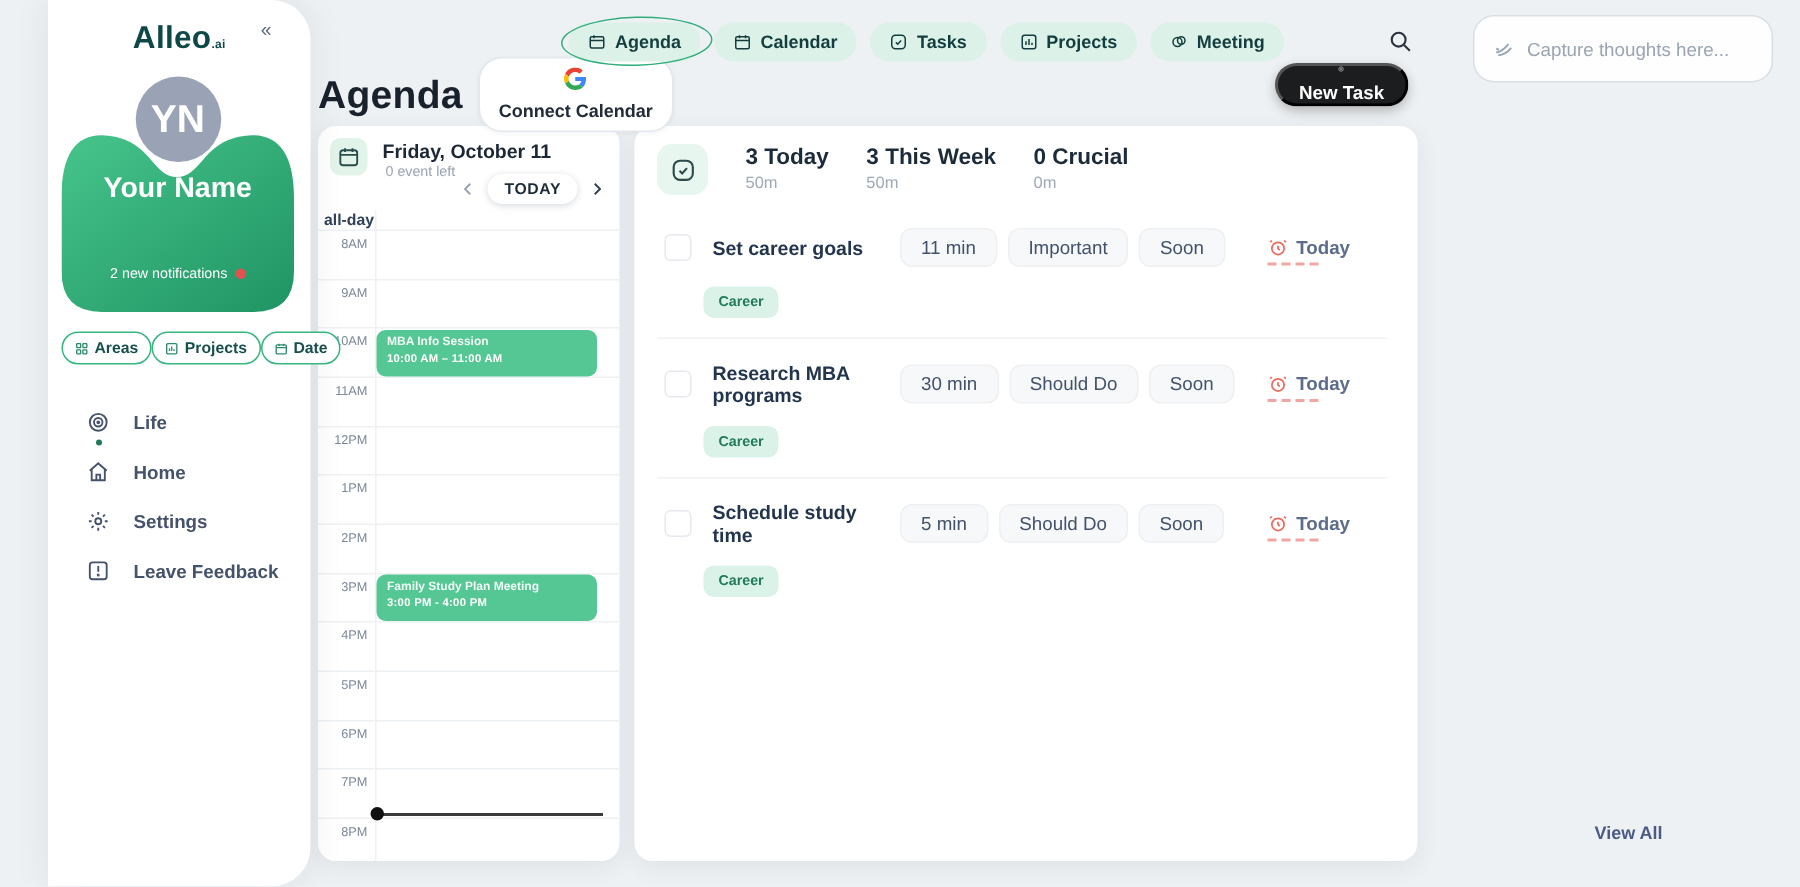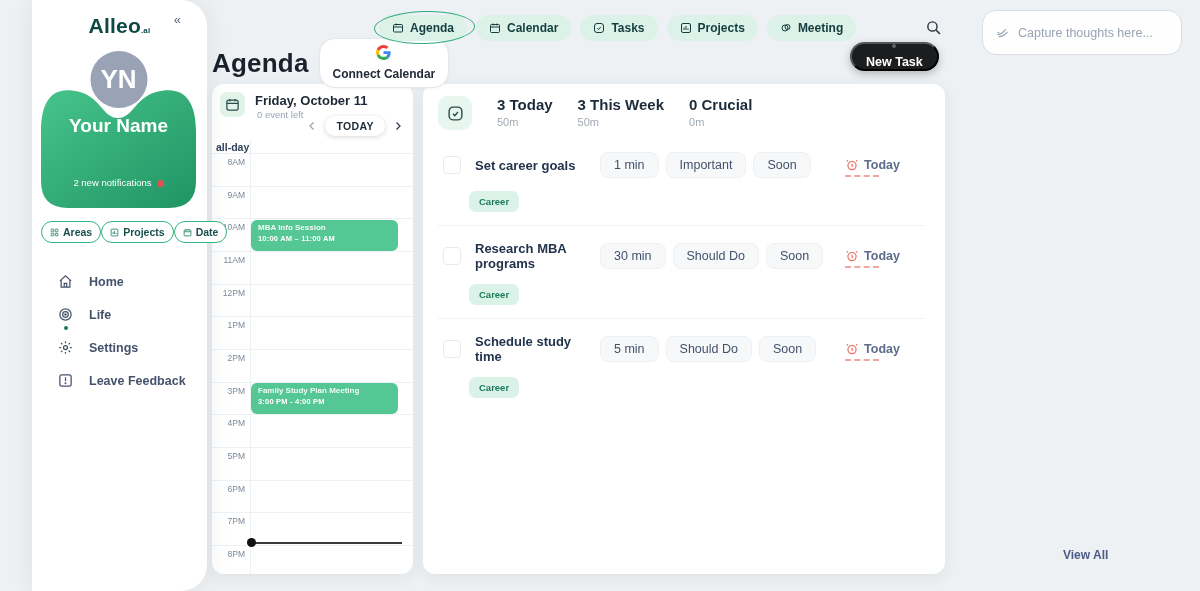--- a/index.html
+++ b/index.html
@@ -174,34 +174,34 @@
           <rect x="3" y="5" width="18" height="16" rx="2"></rect>
           <path d="M8 3v4M16 3v4M3 10h18"></path>
         </svg>
       <span>Date</span>
     </div>
   </div>
 
   <nav class="nav">
     <div class="nav-item">
       <svg viewBox="0 0 24 24" fill="none" stroke-width="2">
+          <circle cx="12" cy="12" r="9"></circle>
+          <circle cx="12" cy="12" r="4.5"></circle>
+          <circle cx="12" cy="12" r="1"></circle>
+        </svg>
+      <span>Life</span>
+      <span class="life-dot"></span>
+    </div>
+    <div class="nav-item">
+      <svg viewBox="0 0 24 24" fill="none" stroke-width="2">
           <path d="M3 11l9-8 9 8"></path>
           <path d="M5 9.5V21h14V9.5"></path>
           <path d="M10 21v-6h4v6"></path>
         </svg>
       <span>Home</span>
-    </div>
-    <div class="nav-item">
-      <svg viewBox="0 0 24 24" fill="none" stroke-width="2">
-          <circle cx="12" cy="12" r="9"></circle>
-          <circle cx="12" cy="12" r="4.5"></circle>
-          <circle cx="12" cy="12" r="1"></circle>
-        </svg>
-      <span>Life</span>
-      <span class="life-dot"></span>
     </div>
     <div class="nav-item">
       <svg viewBox="0 0 24 24" fill="none" stroke-width="2">
           <circle cx="12" cy="12" r="3.2"></circle>
           <path d="M12 2v3M12 19v3M2 12h3M19 12h3M4.9 4.9l2.1 2.1M17 17l2.1 2.1M19.1 4.9L17 7M7 17l-2.1 2.1"></path>
         </svg>
       <span>Settings</span>
     </div>
     <div class="nav-item">
       <svg viewBox="0 0 24 24" fill="none" stroke-width="2">
@@ -388,21 +388,21 @@
     </div>
   </div>
 
   <div class="tasks-body">
 
     <div class="task-row">
       <div class="t-line1">
         <div class="t-check"></div>
         <div class="t-title">Set career goals</div>
         <div class="t-pills">
-          <div class="t-pill">1 min</div>
+          <div class="t-pill">11 min</div>
           <div class="t-pill">Important</div>
           <div class="t-pill">Soon</div>
         </div>
         <div class="t-due">
           <svg viewBox="0 0 24 24" fill="none" stroke-width="2">
               <circle cx="12" cy="13" r="7"></circle>
               <path d="M12 10v3l2 2"></path>
               <path d="M5 4L3 6"></path>
               <path d="M19 4l2 2"></path>
             </svg>

